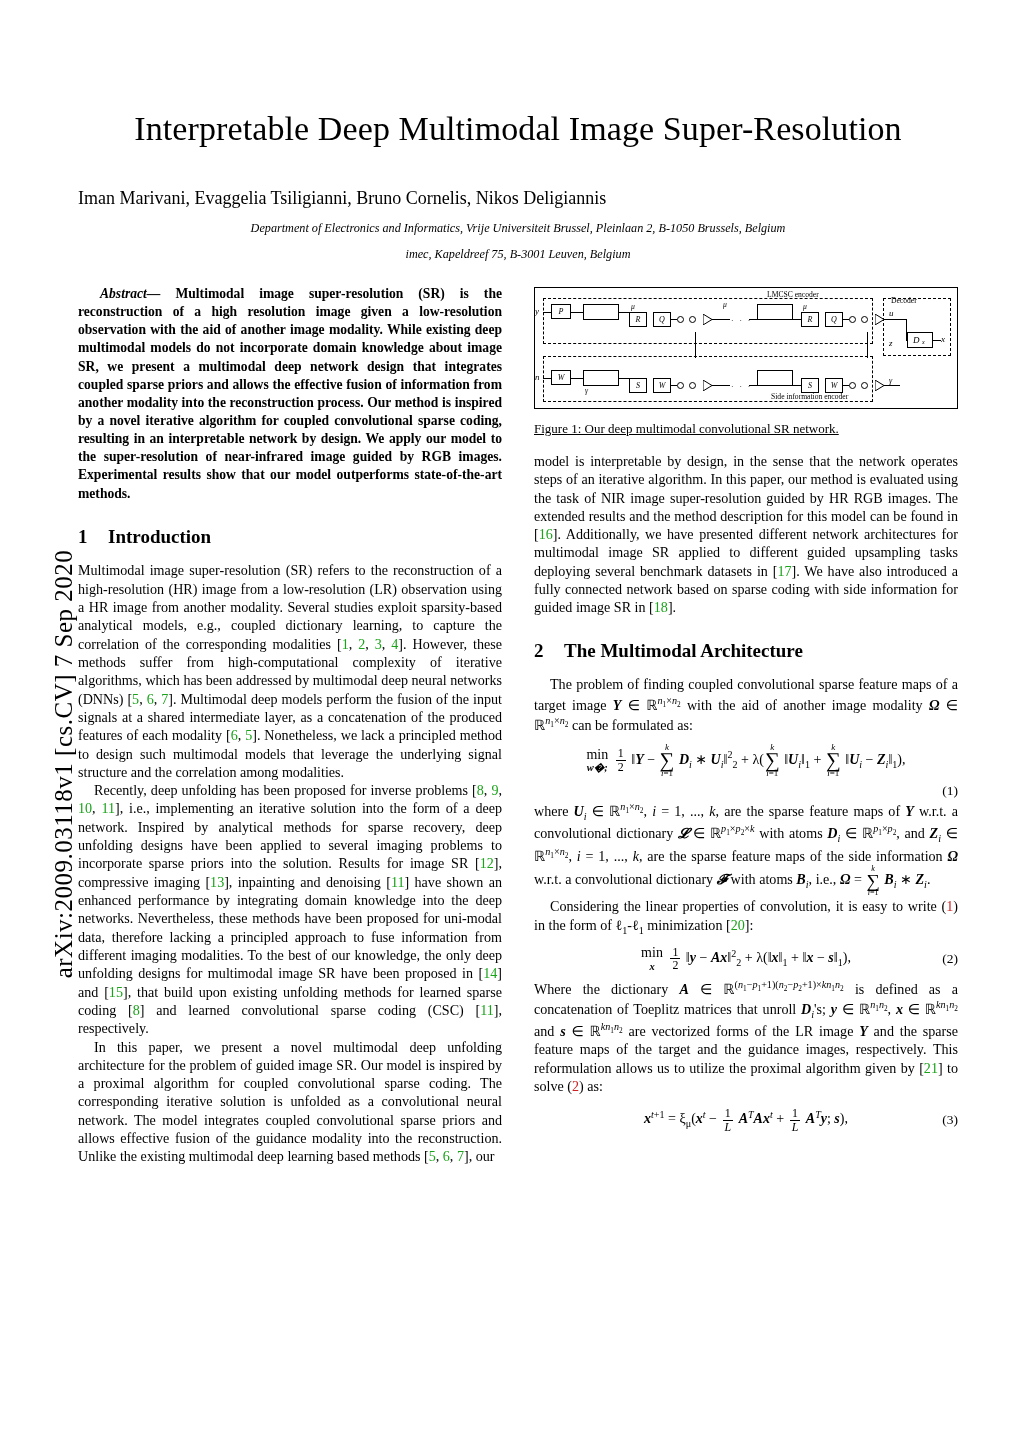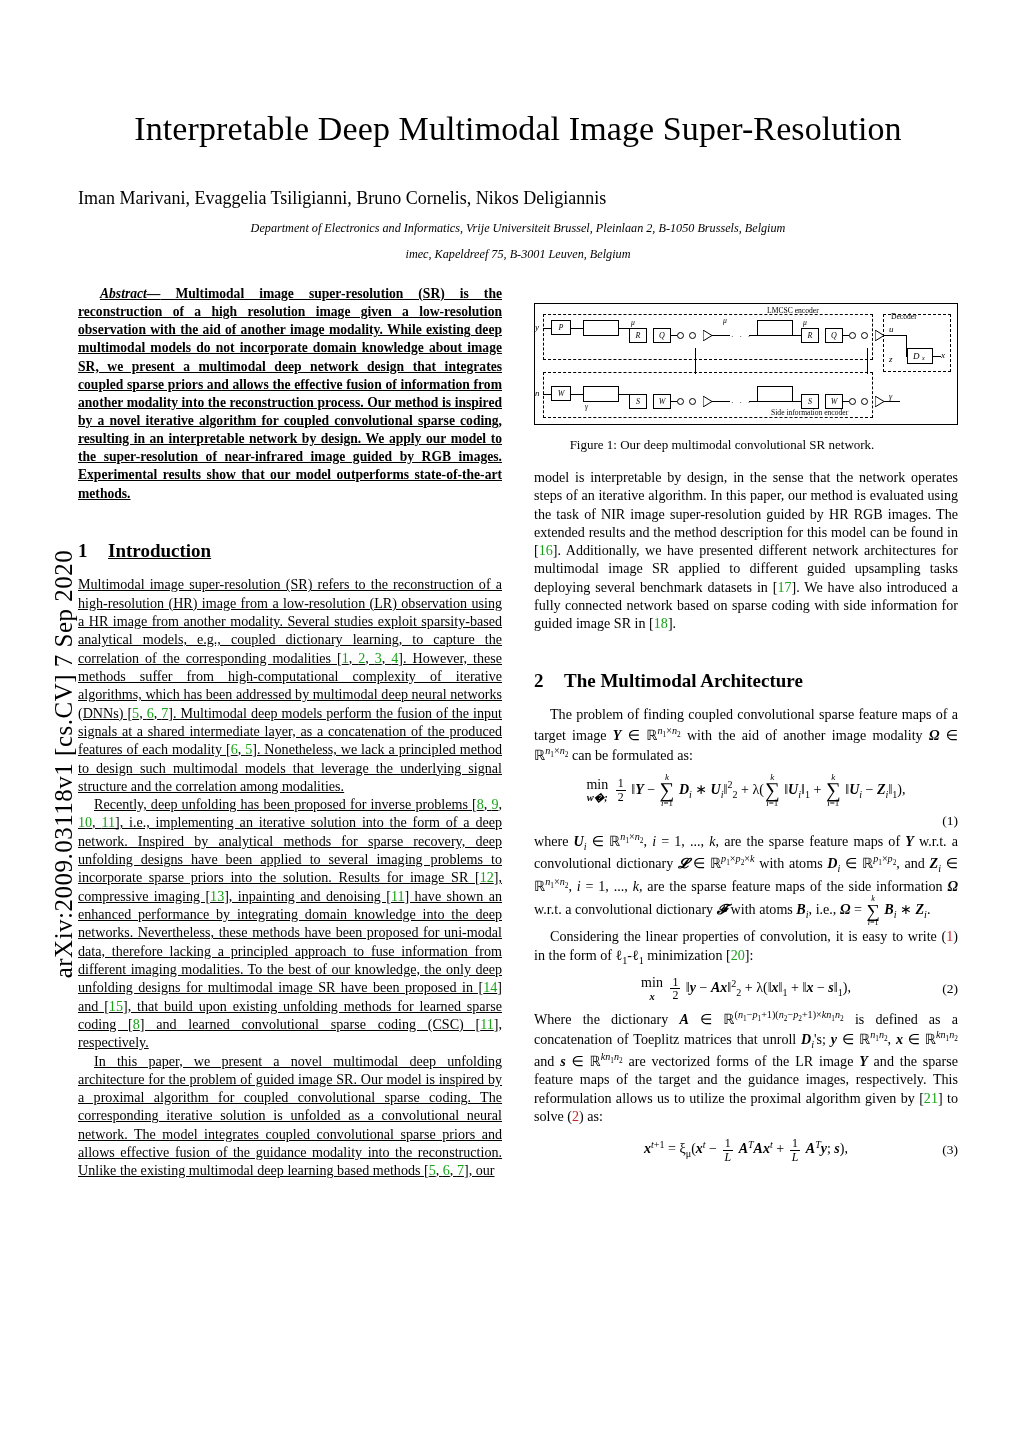--- a/index.html
+++ b/index.html
@@ -71,70 +71,71 @@
     width: 880px;
   }
   .col {
     position: absolute;
     top: 0;
     width: 424px;
     text-align: justify;
     font-size: 14.1px;
     line-height: 1.30;
   }
-  .col-left { left: 0; text-decoration: underline; }
+  .col-left { left: 0; }
   .col-right { left: 456px; }
 
   .abstract {
     font-weight: bold;
     font-size: 13.6px;
     line-height: 1.335;
     text-align: justify;
   }
   .abstract .lead {
     font-style: italic;
     font-weight: bold;
   }
   .abstract .indent { display: inline-block; width: 22px; }
 
   h2.section {
     font-size: 19px;
     font-weight: bold;
-    margin: 36px 0 12px 0;
+    margin: 22px 0 12px 0;
   }
   h2.section .num { display: inline-block; width: 30px; }
 
   p.body {
     margin: 0;
     text-indent: 16px;
     text-align: justify;
   }
   p.body.first { text-indent: 0; }
 
   .ref { color: #19a319; }
   .refr { color: #cc2222; }
 
   
   .figure {
     position: relative;
     width: 376px;
-    margin-top: 18px;
+    margin-top: 2px;
   }
   .fig-box {
     position: relative;
     width: 424px;
     height: 122px;
     border: 1px solid #000;
     box-sizing: border-box;
     background: #fff;
   }
   .fig-caption {
     margin-top: 12px;
-    text-align: center;
+    text-align: left;
     font-size: 13px;
+    text-decoration: underline;
   }
   .dash {
     position: absolute;
     border: 1px dashed #000;
     box-sizing: border-box;
   }
   .solidbox {
     position: absolute;
     border: 1px solid #000;
     box-sizing: border-box;

